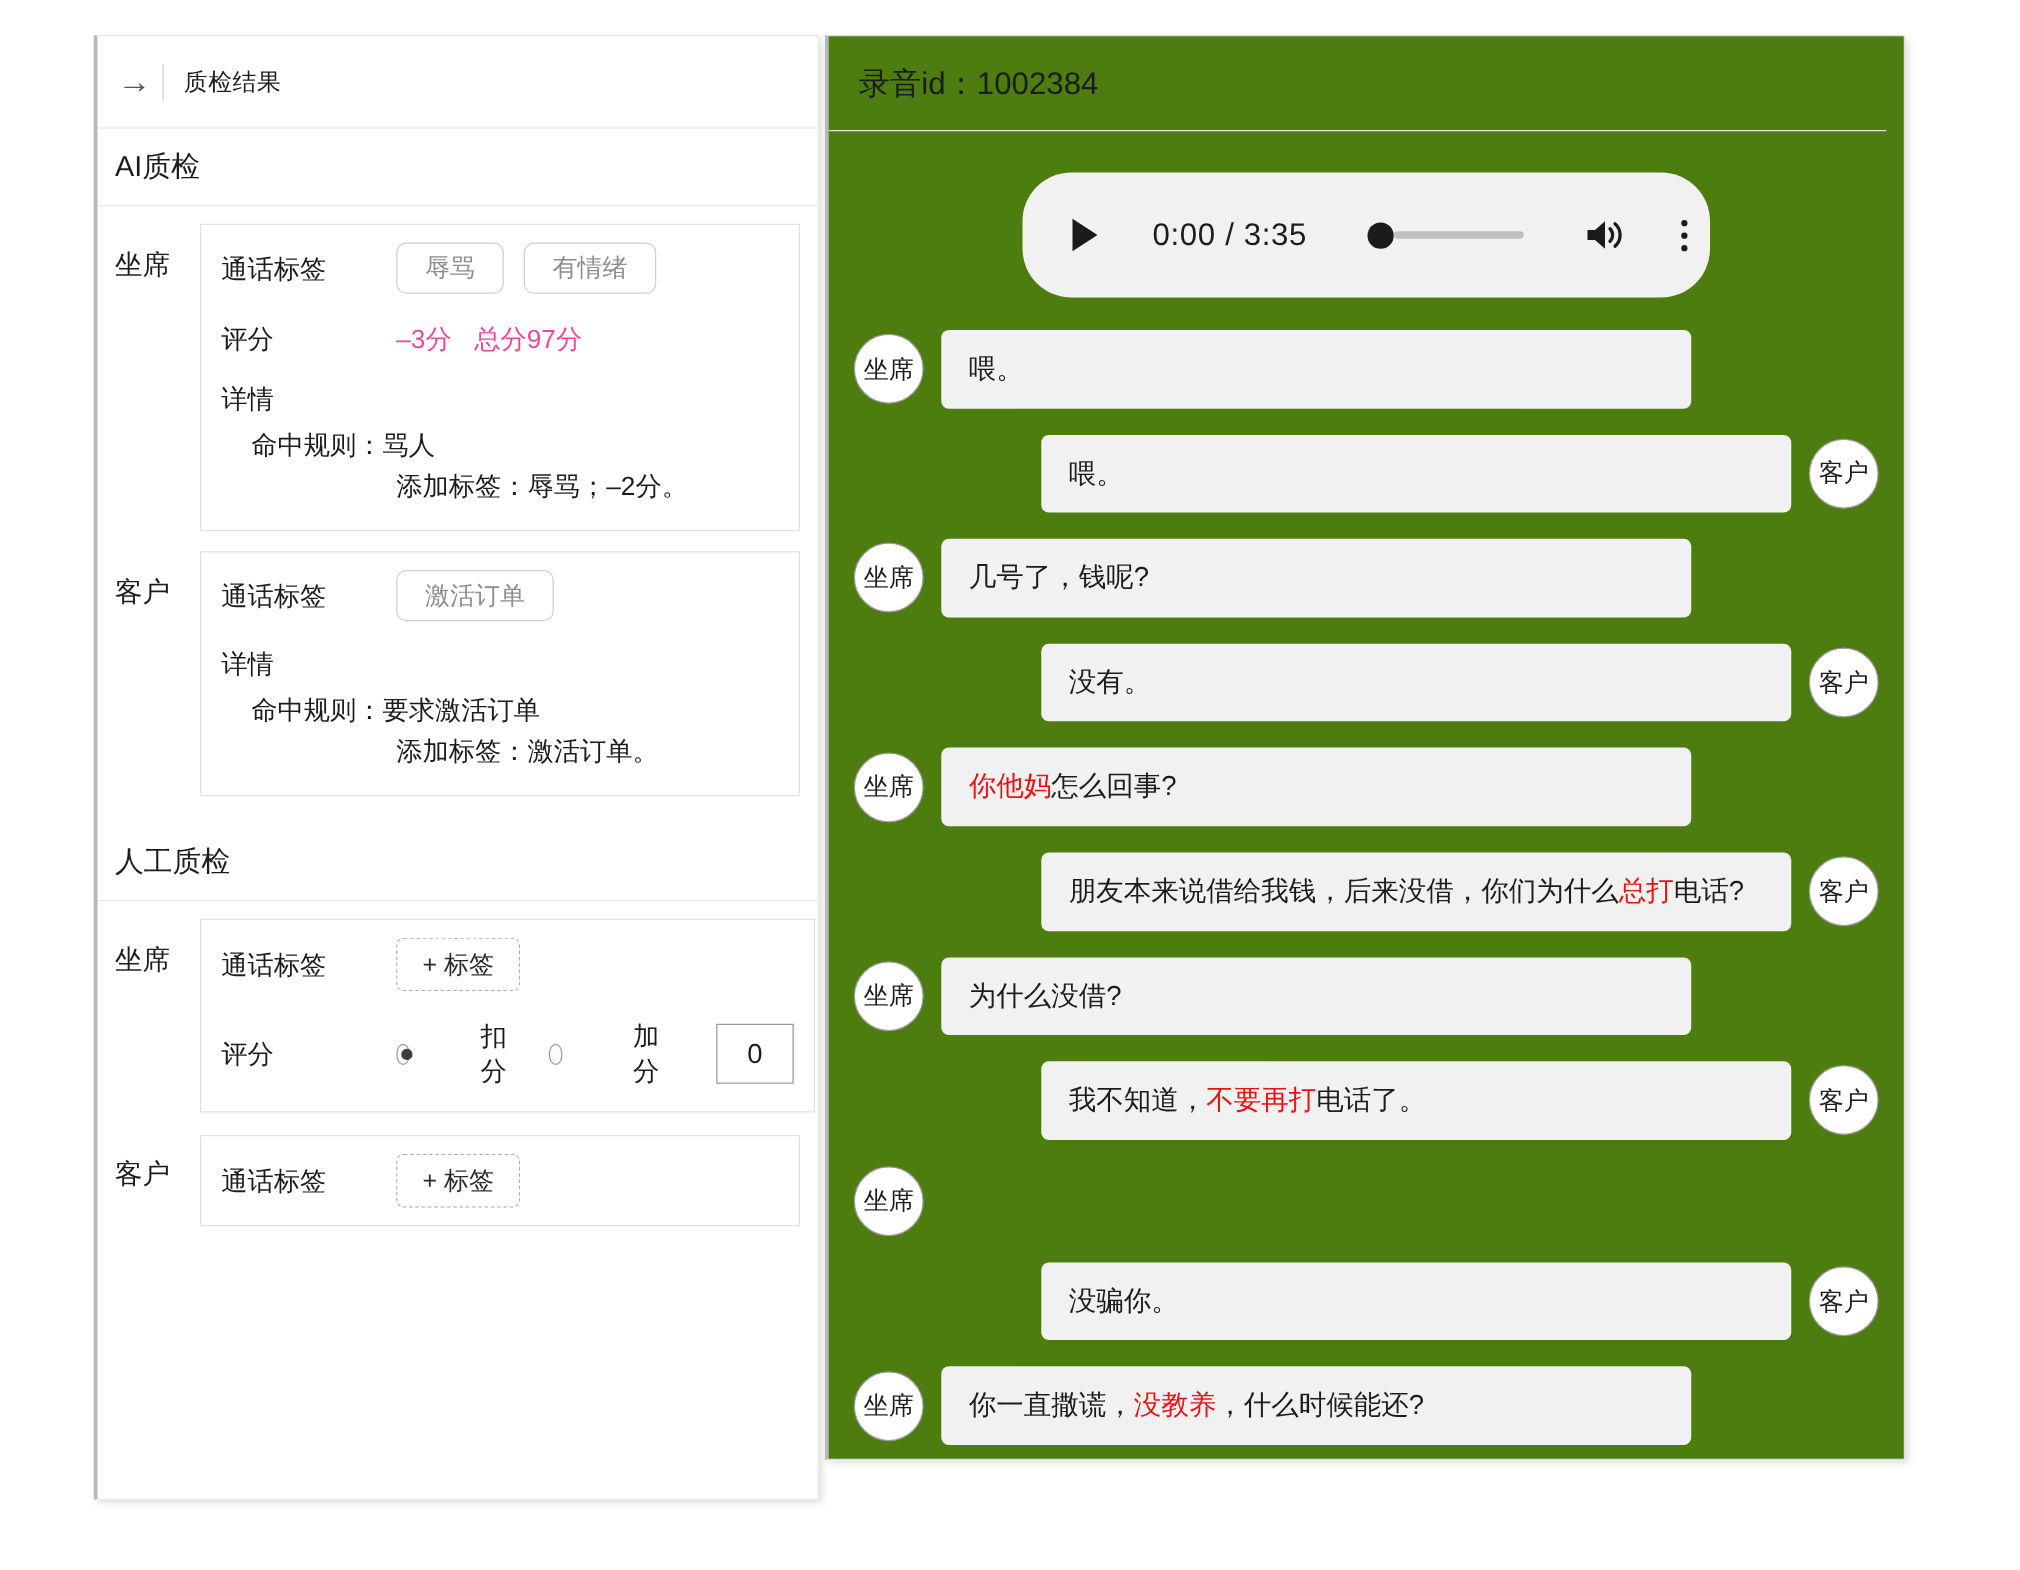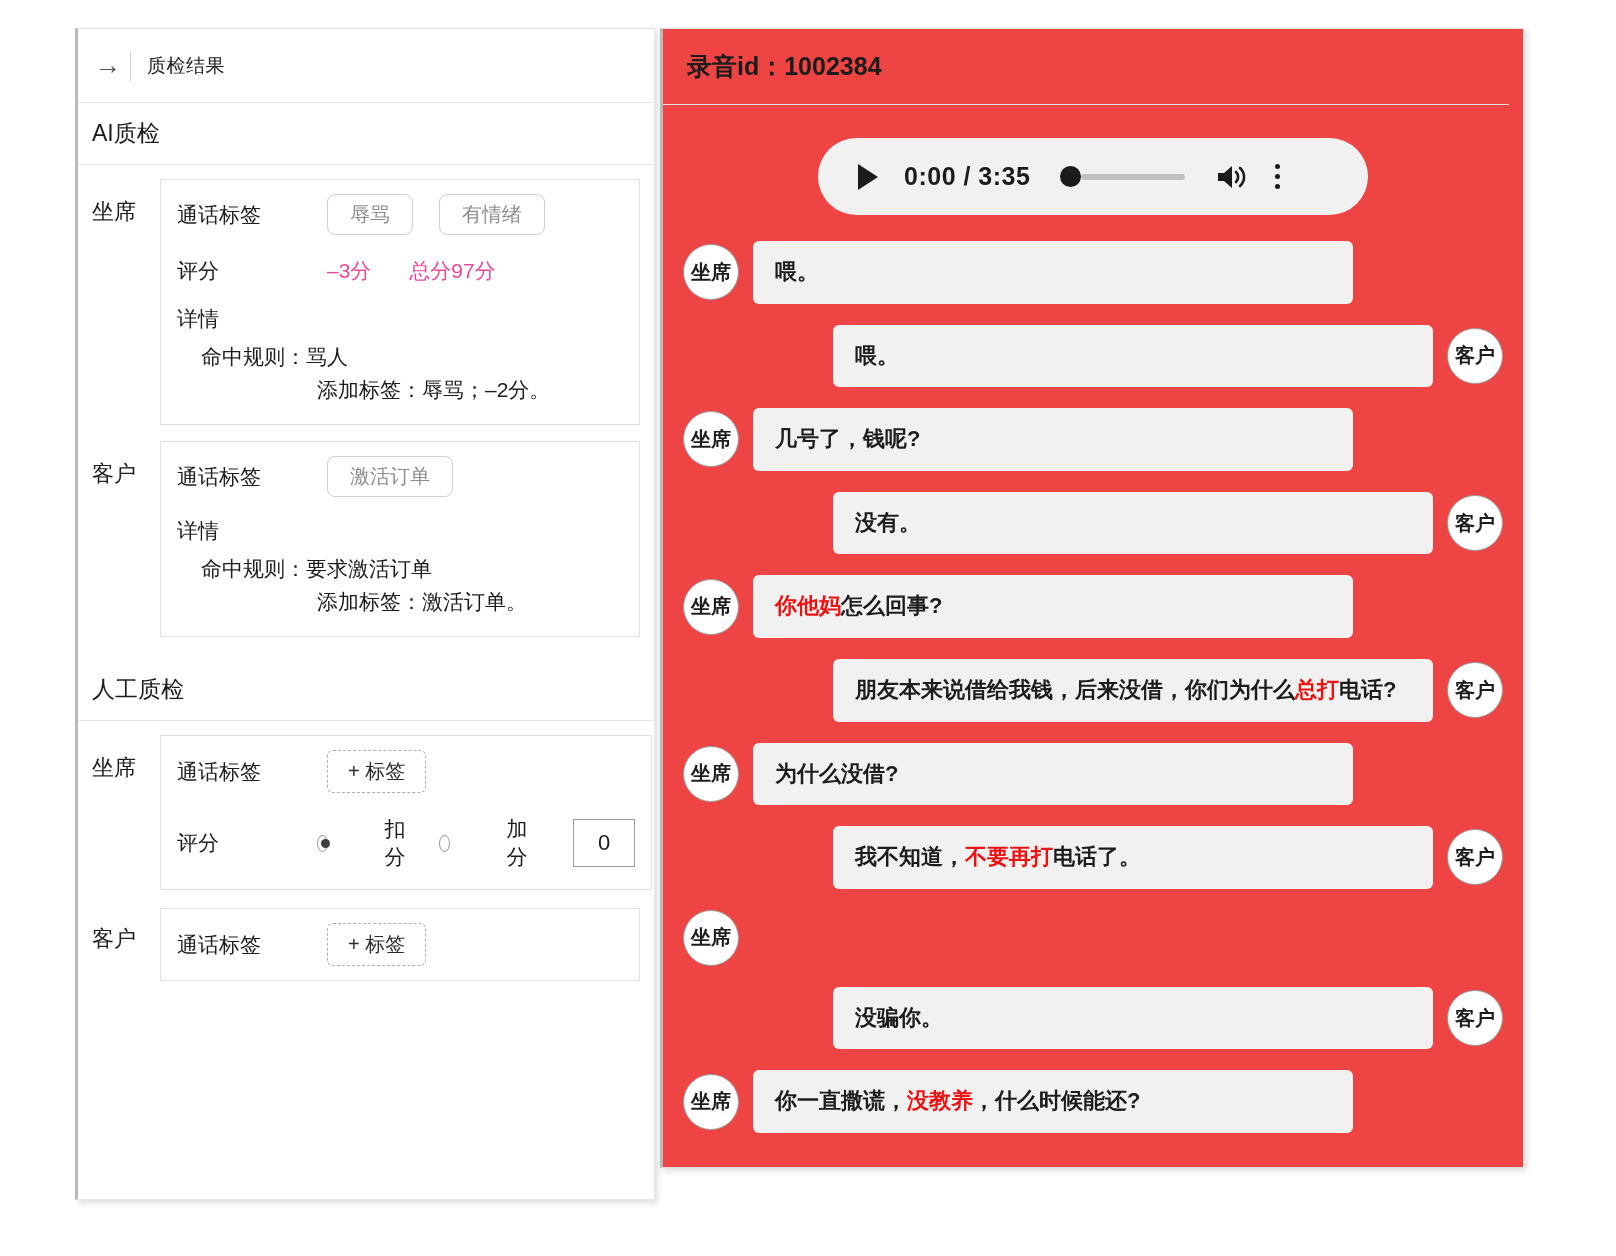--- a/index.html
+++ b/index.html
@@ -55,21 +55,21 @@
     font-size: 22px; color: #1c1c1c;
     padding-top: 18px;
     text-align: left;
   }
   .card {
     flex: 1;
     border: 1px solid #e1e1e1;
     background: #fff;
     padding: 14px 16px 18px 16px;
   }
-  .field-row { display: flex; align-items: center; margin-bottom: 6px; gap: 10px; }
+  .field-row { display: flex; align-items: center; margin-bottom: 6px; }
   .field-name {
     font-size: 21px; color: #1c1c1c;
     width: 140px; flex: none;
   }
   .chip {
     border: 1px solid #cfcfcf;
     border-radius: 8px;
     padding: 6px 22px;
     font-size: 20px;
     color: #8d8d8d;
@@ -113,44 +113,44 @@
     color: #1c1c1c; background: #fff;
     font-family: inherit;
     margin-left: 12px;
   }
 
   
   .right-panel {
     position: absolute;
     left: 660px; top: 28px;
     width: 864px; height: 1140px;
-    background: #ef4444;
+    background: #4d7c0f;
     border-left: 3px solid #b9b9b9;
     border-top: 1px solid #e3e3e3;
     border-right: 1px solid #e0e0e0;
     border-bottom: 1px solid #e0e0e0;
     box-shadow: 3px 3px 6px rgba(0,0,0,0.13);
     overflow: hidden;
-    font-weight: bold;
   }
   .rp-header {
     height: 76px;
     display: flex; align-items: center;
     padding-left: 24px;
     border-bottom: 1px solid #e2e2e2;
     margin: 0 14px 0 0;
     font-size: 25px; color: #1c1c1c;
   }
   .player-wrap { display: flex; justify-content: center; padding: 33px 0 16px 0; }
   .player {
-    width: 550px; height: 77px;
+    width: 550px; height: 100px;
     background: #f1f1f1;
     border-radius: 39px;
     display: flex; align-items: center;
     padding: 0 40px;
+    gap: 18px;
   }
   .play-icon {
     width: 0; height: 0;
     border-left: 20px solid #1b1b1b;
     border-top: 13px solid transparent;
     border-bottom: 13px solid transparent;
     margin-right: 26px;
     cursor: pointer;
   }
   .time-text {

